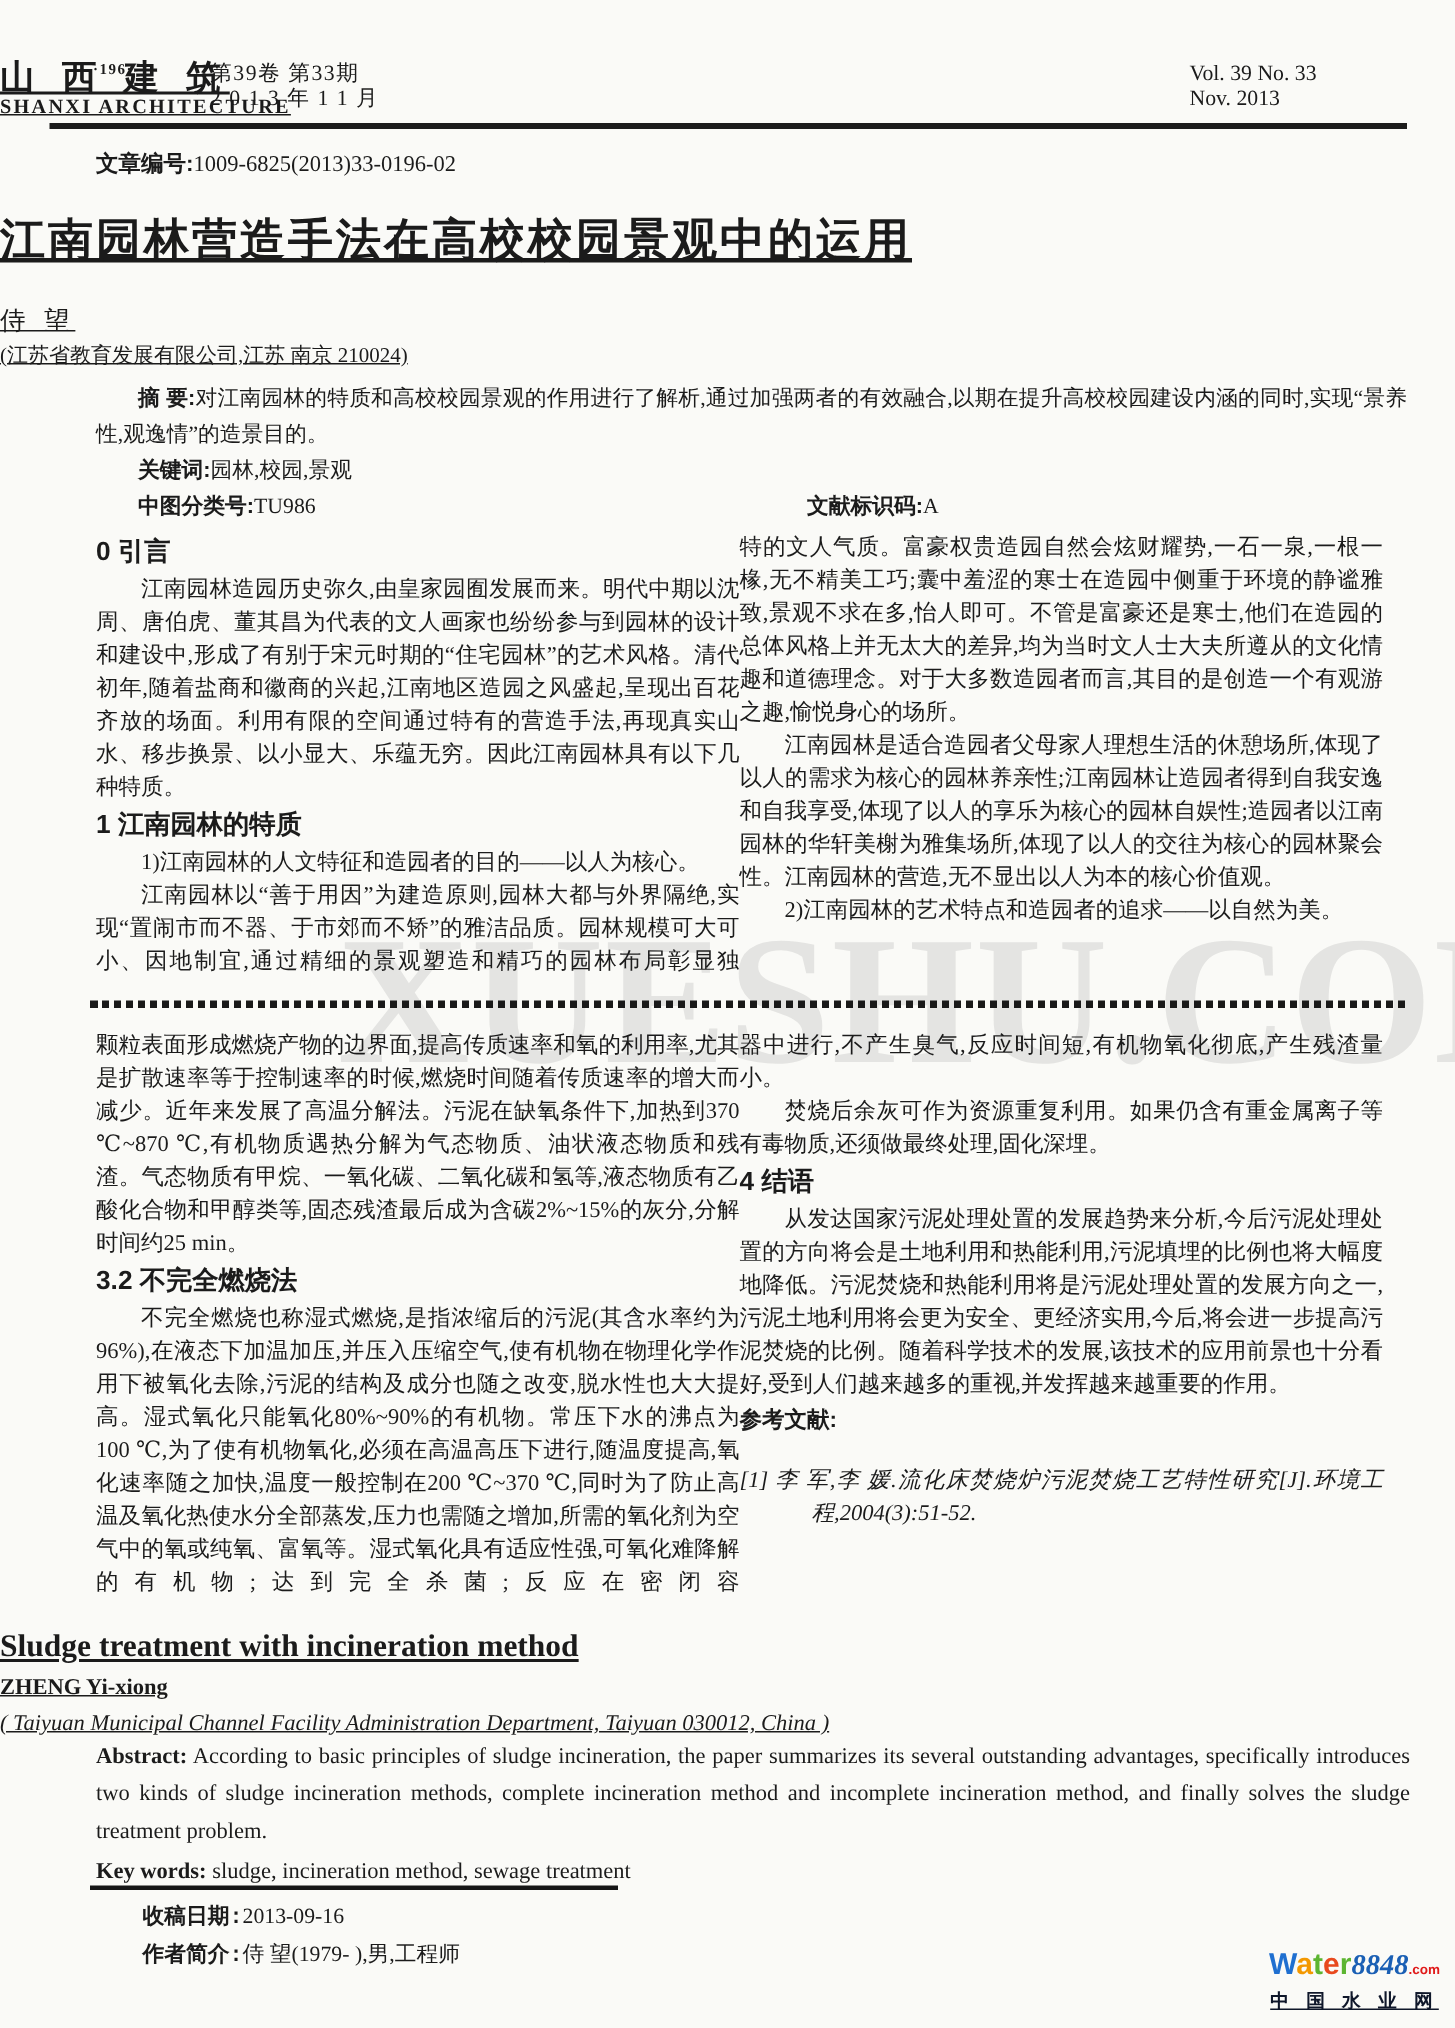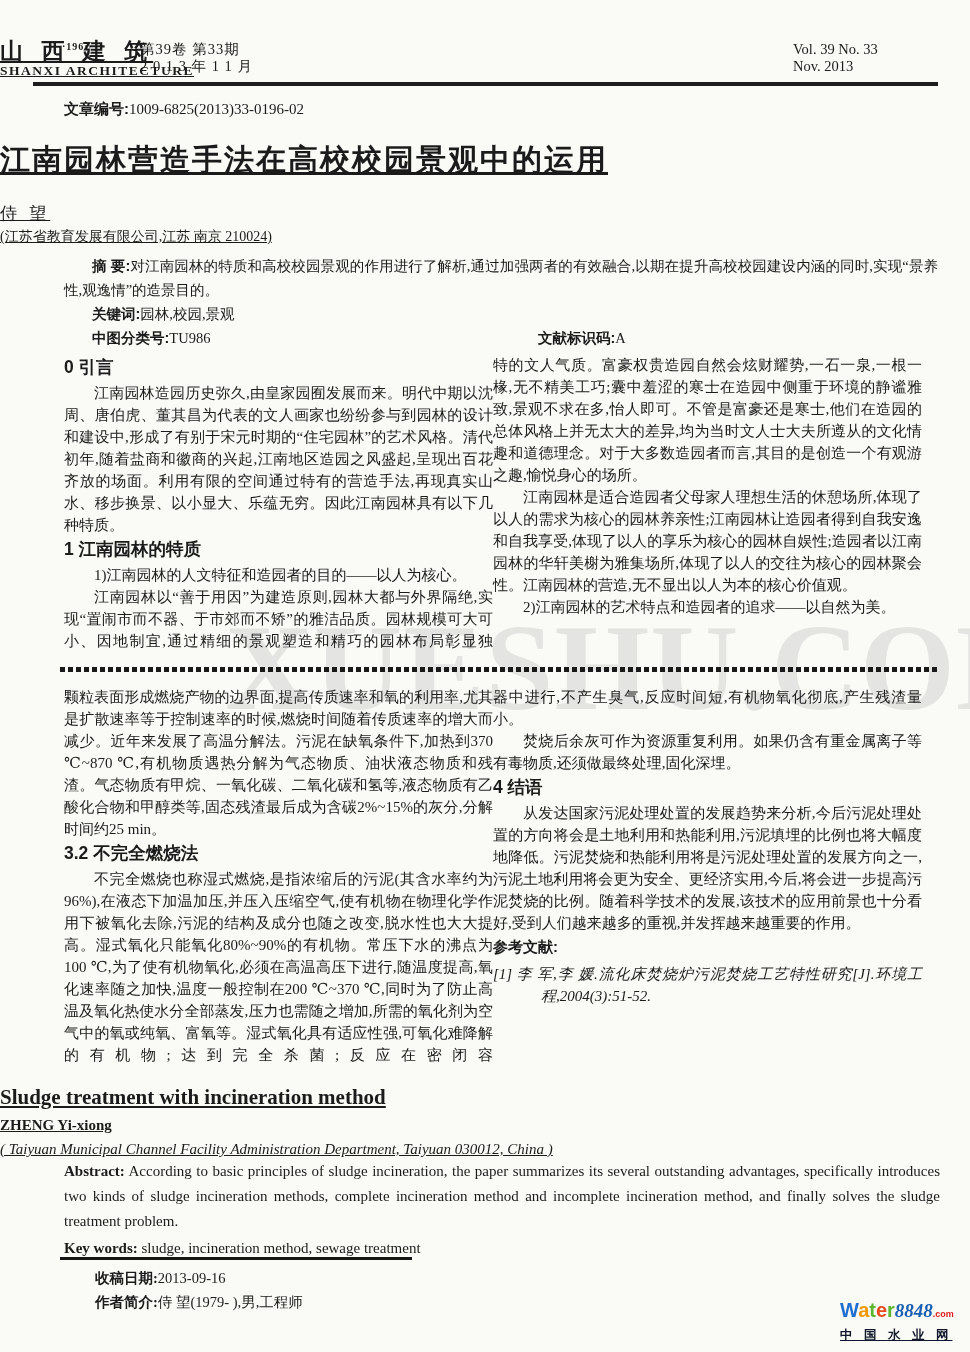--- a/index.html
+++ b/index.html
@@ -51,40 +51,40 @@
           font-size:15px; line-height:22px; text-align:justify; text-justify:inter-ideograph; }
   .cols1 { top:354px; }
   .cols2 { top:686px; }
   .col { width:429px; flex:0 0 429px; }
   .sechead { font-size:17.5px; font-weight:bold; font-family:"Liberation Sans",sans-serif;
              margin:2px 0 4px; text-align:left; }
   .p-ind  { text-indent:2em; }
   .p-cont { text-indent:0; }
   .flow-out { text-align-last:justify; }
   .refhead { font-weight:bold; font-family:"Liberation Sans",sans-serif; margin-top:2px; text-align:left; }
-  .ref { font-style:italic; padding-left:3.2em; text-indent:-3.2em; margin-top:5px; }
+  .ref { font-style:italic; padding-left:3.2em; text-indent:-3.2em; margin-top:18px; }
 
   .divider { top:667px; left:60px; width:880px; height:5px;
              background:repeating-linear-gradient(90deg,#191919 0 5px,rgba(0,0,0,0) 5px 8px); }
 
   
   .entitle { top:1085px; font-size:21px; font-weight:bold; }
   .enauthor { top:1117px; font-size:15px; font-weight:bold; }
   .enaffil { top:1141px; font-size:15px; font-style:italic; }
   .enabs { top:1159px; left:64px; width:876px; font-size:15px; line-height:25px; text-align:justify; }
   .enabs .lbl { font-weight:bold; font-style:normal; }
   .enkw { margin-top:2px; }
 
   
   .footrule { top:1257px; left:60px; width:352px; height:3px; background:#161616; }
   .footer { top:1266px; left:95px; font-size:14.5px; line-height:24px; }
-  .footer .lbl { font-weight:bold; font-family:Liberation Serif, serif; }
+  .footer .lbl { font-weight:bold; font-family:Liberation Mono, monospace; }
 
   
-  .logo { top:1299px; left:840px; width:126px; text-align:left; font-family:"Liberation Sans",sans-serif; }
+  .logo { top:1299px; left:840px; width:126px; text-align:center; font-family:"Liberation Sans",sans-serif; }
   .logo-line1 { font-size:20px; font-weight:bold; line-height:22px; white-space:nowrap; }
   .logo-num { font-family:"Liberation Serif",serif; font-style:italic; font-size:19px; }
   .logo-tld { font-size:9px; font-weight:bold; }
   .logo-sub { font-size:12.5px; font-weight:bold; letter-spacing:4px; margin-top:2px; white-space:nowrap; }
 </style>
 </head>
 <body>
 
 <div class="scan-watermark abs">XUESHU.COM</div>
 

